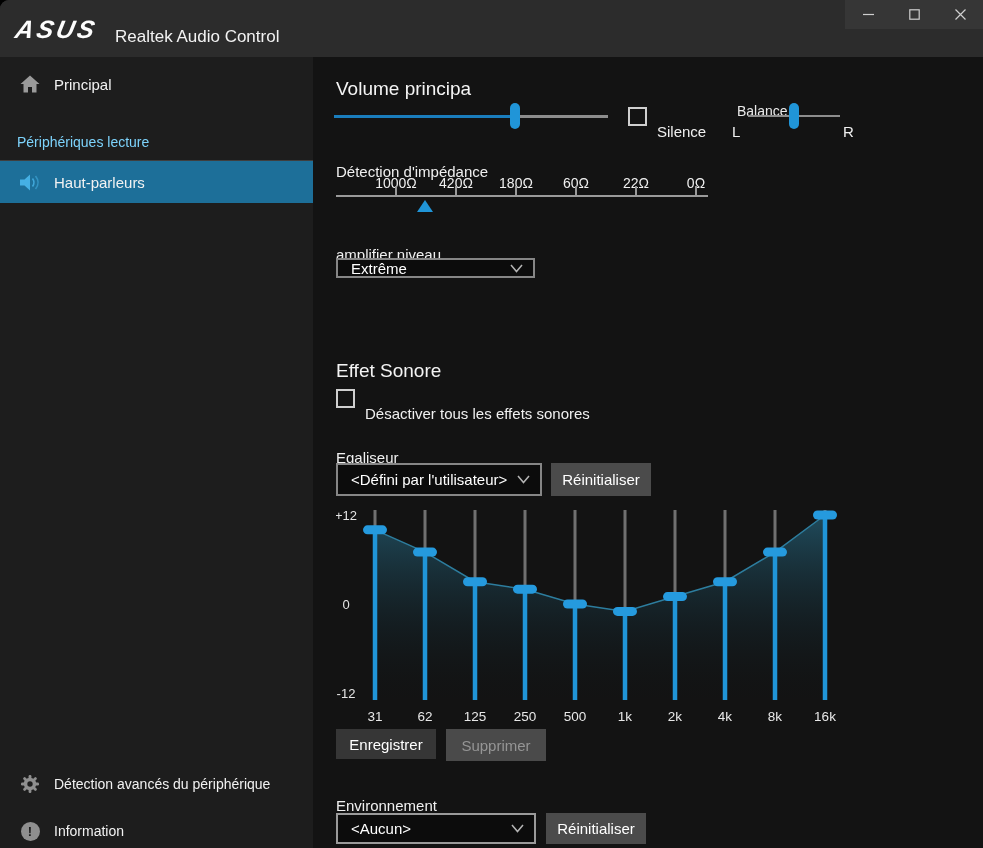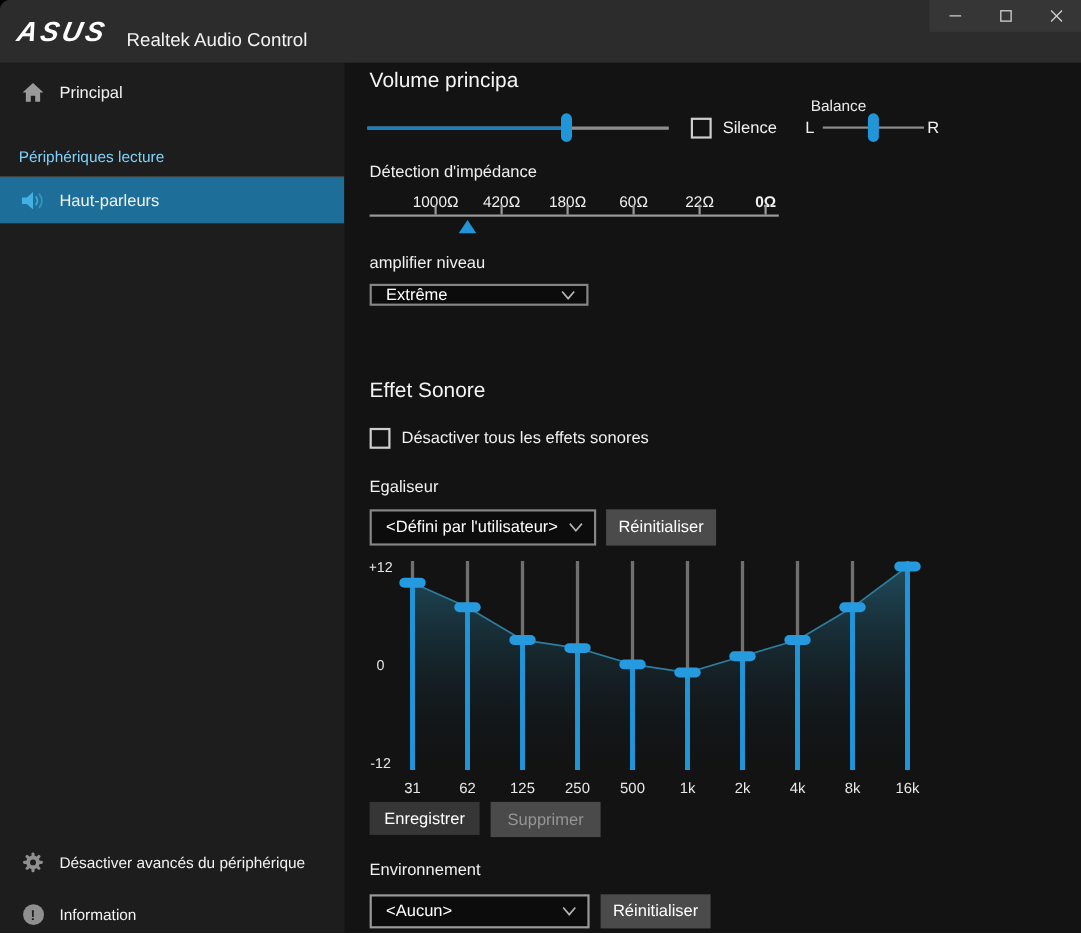--- a/index.html
+++ b/index.html
@@ -33,21 +33,21 @@
   .side-section{position:absolute;left:17px;top:77px;font-size:14px;color:#7dd3fc;}
   .side-divider{position:absolute;left:0;top:103px;width:313px;height:1px;background:#3f3f3f;}
   .row-principal{top:6px;}
   .row-device{top:104px;background:var(--selected);}
   .row-advanced{top:706px;}
   .row-info{top:753px;}
   .info-circle{width:19px;height:19px;border-radius:50%;background:#8f8f8f;color:#1d1d1d;
                font-size:13px;font-weight:700;display:flex;align-items:center;justify-content:center;}
   
   .main-bg{position:absolute;left:313px;top:57px;width:670px;height:791px;background:var(--mainbg);}
-  .abs{position:absolute;}
+  .abs{position:absolute;margin-top:15px;}
   .h1{font-size:19px;color:#f4f4f4;font-weight:400;}
   .lab{font-size:15px;color:#f0f0f0;}
   .small-lab{font-size:14px;color:#eaeaea;}
   
   .h-slider{position:absolute;height:26px;}
   .h-slider .track{position:absolute;left:0;right:0;top:12px;height:3px;background:#8d8d8d;}
   .h-slider .fill{position:absolute;left:0;top:12px;height:3px;background:var(--accent-fill);}
   .h-slider .thumb{position:absolute;top:0;width:10px;height:26px;border-radius:5px;
                    background:var(--accent);transform:translateX(-50%);}
   .balance .track{top:12px;height:2px;}
@@ -132,21 +132,21 @@
           <g fill="#8f8f8f">
             <rect x="8.6" y="1" width="2.8" height="18" rx="1.2"></rect>
             <rect x="8.6" y="1" width="2.8" height="18" rx="1.2" transform="rotate(45 10 10)"></rect>
             <rect x="8.6" y="1" width="2.8" height="18" rx="1.2" transform="rotate(90 10 10)"></rect>
             <rect x="8.6" y="1" width="2.8" height="18" rx="1.2" transform="rotate(135 10 10)"></rect>
             <circle cx="10" cy="10" r="6.2"></circle>
           </g>
           <circle cx="10" cy="10" r="2.7" fill="#1d1d1d"></circle>
         </svg>
       </span>
-      <span class="lbl" style="font-size:14px;">Désactiver avancés du périphérique</span>
+      <span class="lbl" style="font-size:14px;">Détection avancés du périphérique</span>
     </div>
 
     <div class="side-row row-info">
       <span class="icon">
           <span class="info-circle">!</span>
         </span>
       <span class="lbl" style="font-size:14px;">Information</span>
     </div>
   </div>
 
@@ -177,21 +177,21 @@
   <span class="tlabel" style="left: 60px;">1000Ω</span>
       <div class="tick" style="left: 60px;"></div>
       <span class="tlabel" style="left: 120px;">420Ω</span>
       <div class="tick" style="left: 120px;"></div>
       <span class="tlabel" style="left: 180px;">180Ω</span>
       <div class="tick" style="left: 180px;"></div>
       <span class="tlabel" style="left: 240px;">60Ω</span>
       <div class="tick" style="left: 240px;"></div>
       <span class="tlabel" style="left: 300px;">22Ω</span>
       <div class="tick" style="left: 300px;"></div>
-      <span class="tlabel" style="left: 360px; font-weight: bold;">0Ω</span>
+      <span class="tlabel" style="left: 360px;">0Ω</span>
       <div class="tick" style="left: 360px;"></div>
       <div class="marker" style="left: 89px;"></div>
     </div>
 
   <div class="abs lab" style="left:336px;top:231px;">amplifier niveau</div>
   <div class="dropdown" style="left:336px;top:258px;width:199px;height:20px;">
     <span>Extrême</span>
     <svg class="chev" width="13" height="9" viewBox="0 0 13 9">
         <path d="M1 1 L6.5 7.5 L12 1" fill="none" stroke="#b5b5b5" stroke-width="1.5"></path>
       </svg>

